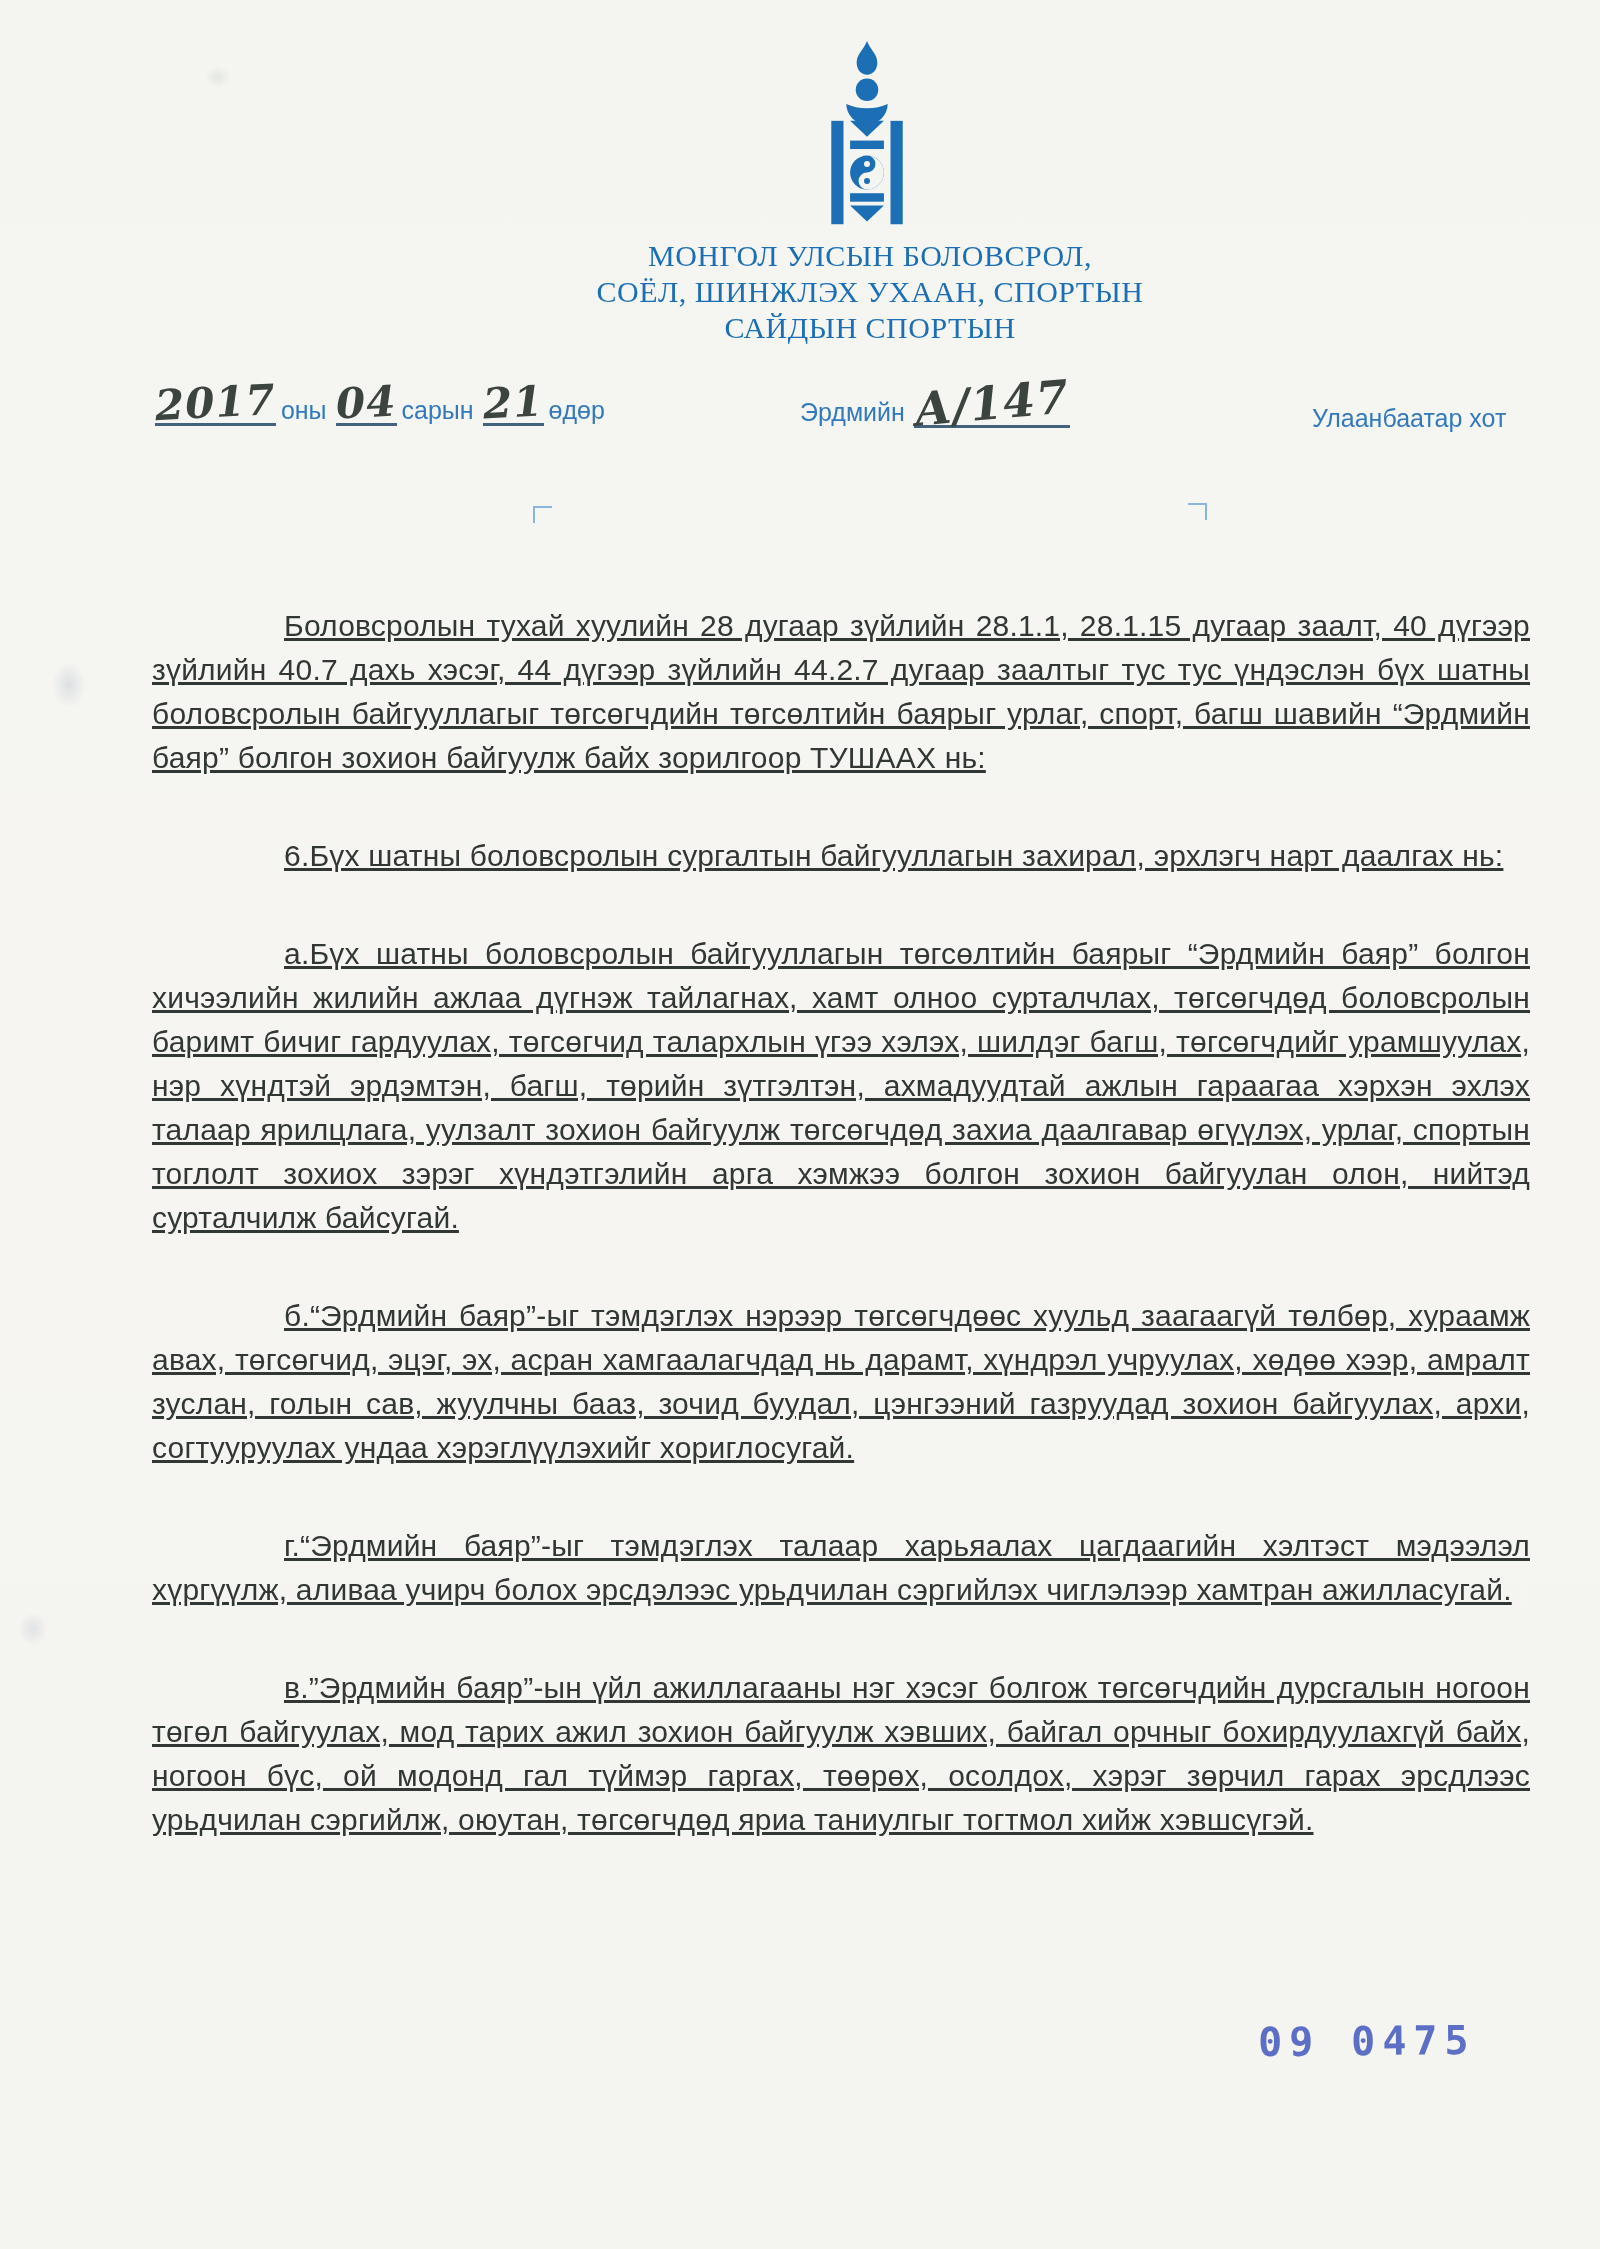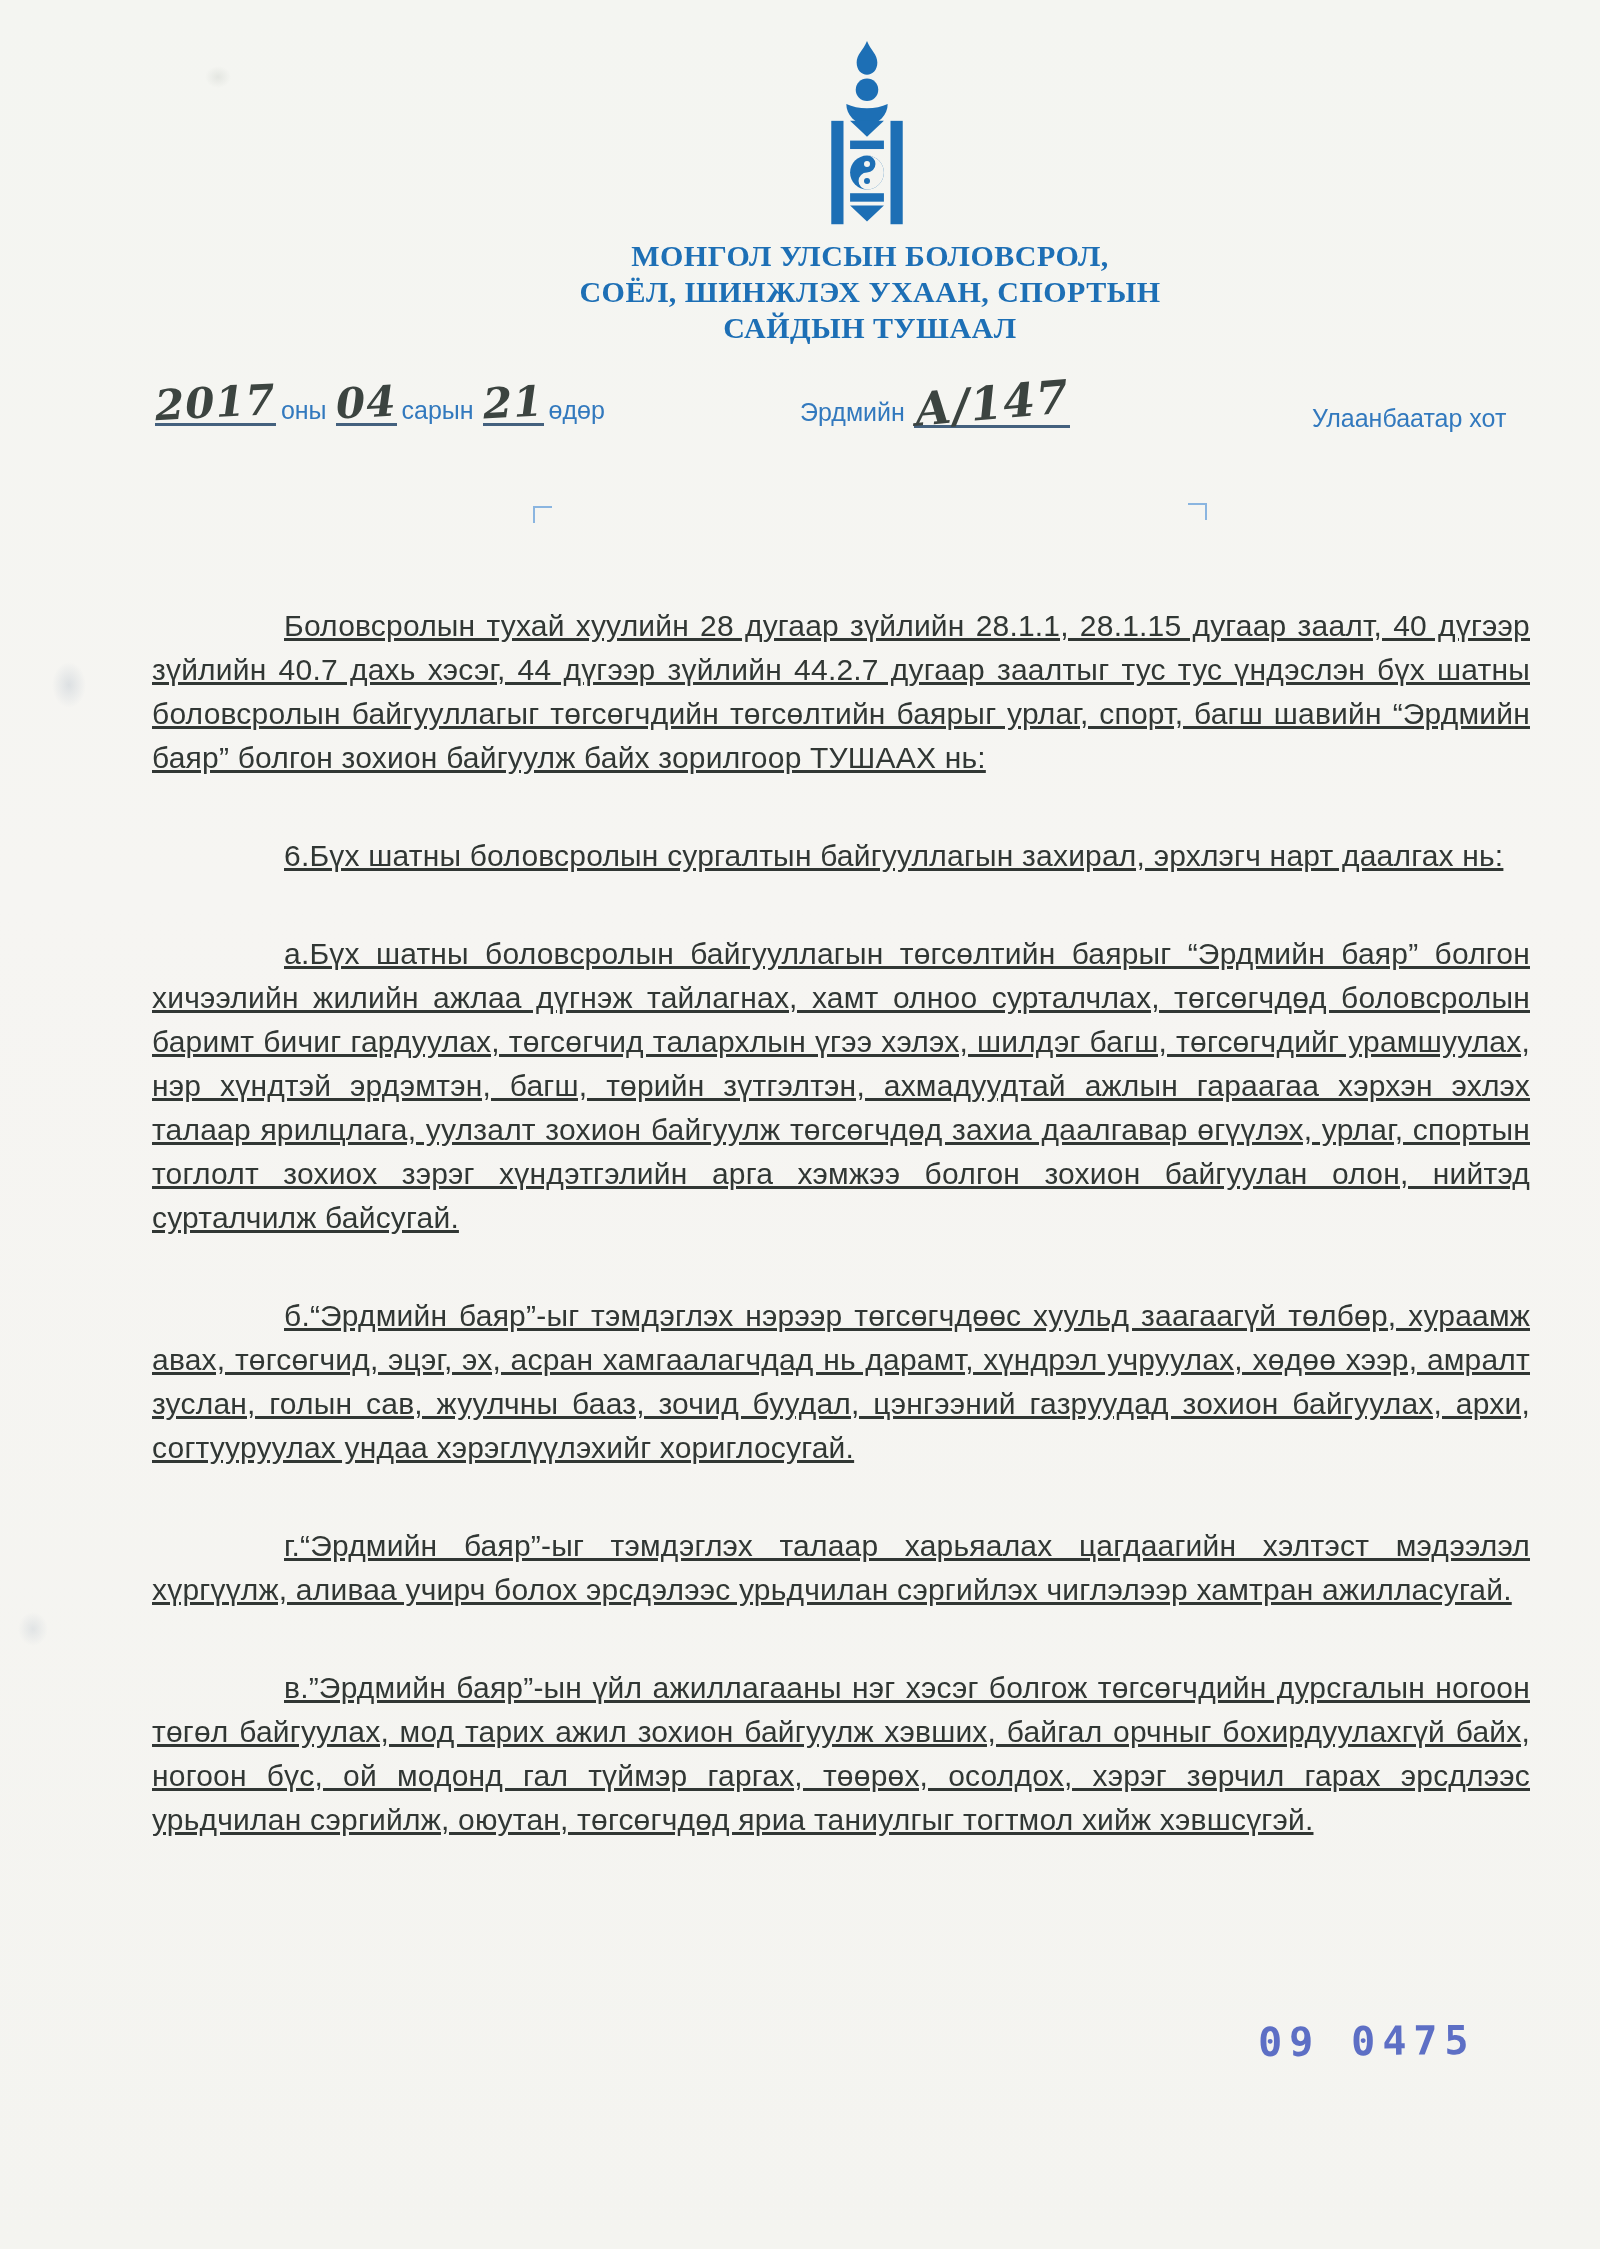--- a/index.html
+++ b/index.html
@@ -16,21 +16,21 @@
     position:absolute;top:40px;left:50%;
     transform:translateX(calc(-50% + 67px));
   }
   
   .ministry{
     position:absolute;top:238px;left:50%;
     transform:translateX(calc(-50% + 70px));
     width:max-content;
     text-align:center;
     font-family:"Liberation Serif",serif;
-    font-weight:700;
+    font-weight:400;
     font-size:30px;line-height:36px;
     color:#1d6fb5;
     letter-spacing:.5px;
   }
   
   .dateline{position:absolute;top:388px;left:0;width:100%;height:70px;}
   .dl-left{position:absolute;left:150px;top:0;white-space:nowrap;}
   .dl-mid{position:absolute;left:800px;top:0;white-space:nowrap;}
   .dl-right{position:absolute;left:1312px;top:16px;white-space:nowrap;}
   .lbl{color:#3279be;font-size:25px;vertical-align:baseline;margin-top:16px;}
@@ -123,21 +123,21 @@
       </g>
       <path d="M50 123 a18 18 0 0 1 0 36 a9 9 0 0 1 0 -18 a9 9 0 0 0 0 -18 Z" fill="#f4f4f0"></path>
       <circle cx="50" cy="132" r="3.2" fill="#f4f4f0"></circle>
       <circle cx="50" cy="150" r="3.2" fill="#1d6fb5"></circle>
     </svg>
   </div>
 
   <div class="ministry">
     <div>МОНГОЛ УЛСЫН БОЛОВСРОЛ,</div>
     <div>СОЁЛ, ШИНЖЛЭХ УХААН, СПОРТЫН</div>
-    <div>САЙДЫН ТУШААЛ</div>
+    <div>САЙДЫН СПОРТЫН</div>
   </div>
 
   <div class="dateline">
     <div class="dl-left">
       <span class="blank year"><span class="hw">2017</span></span><span class="lbl">оны</span>
       <span class="blank month"><span class="hw">04</span></span><span class="lbl">сарын</span>
       <span class="blank day"><span class="hw">21</span></span><span class="lbl">өдөр</span>
     </div>
     <div class="dl-mid">
       <span class="lbl">Эрдмийн</span>

